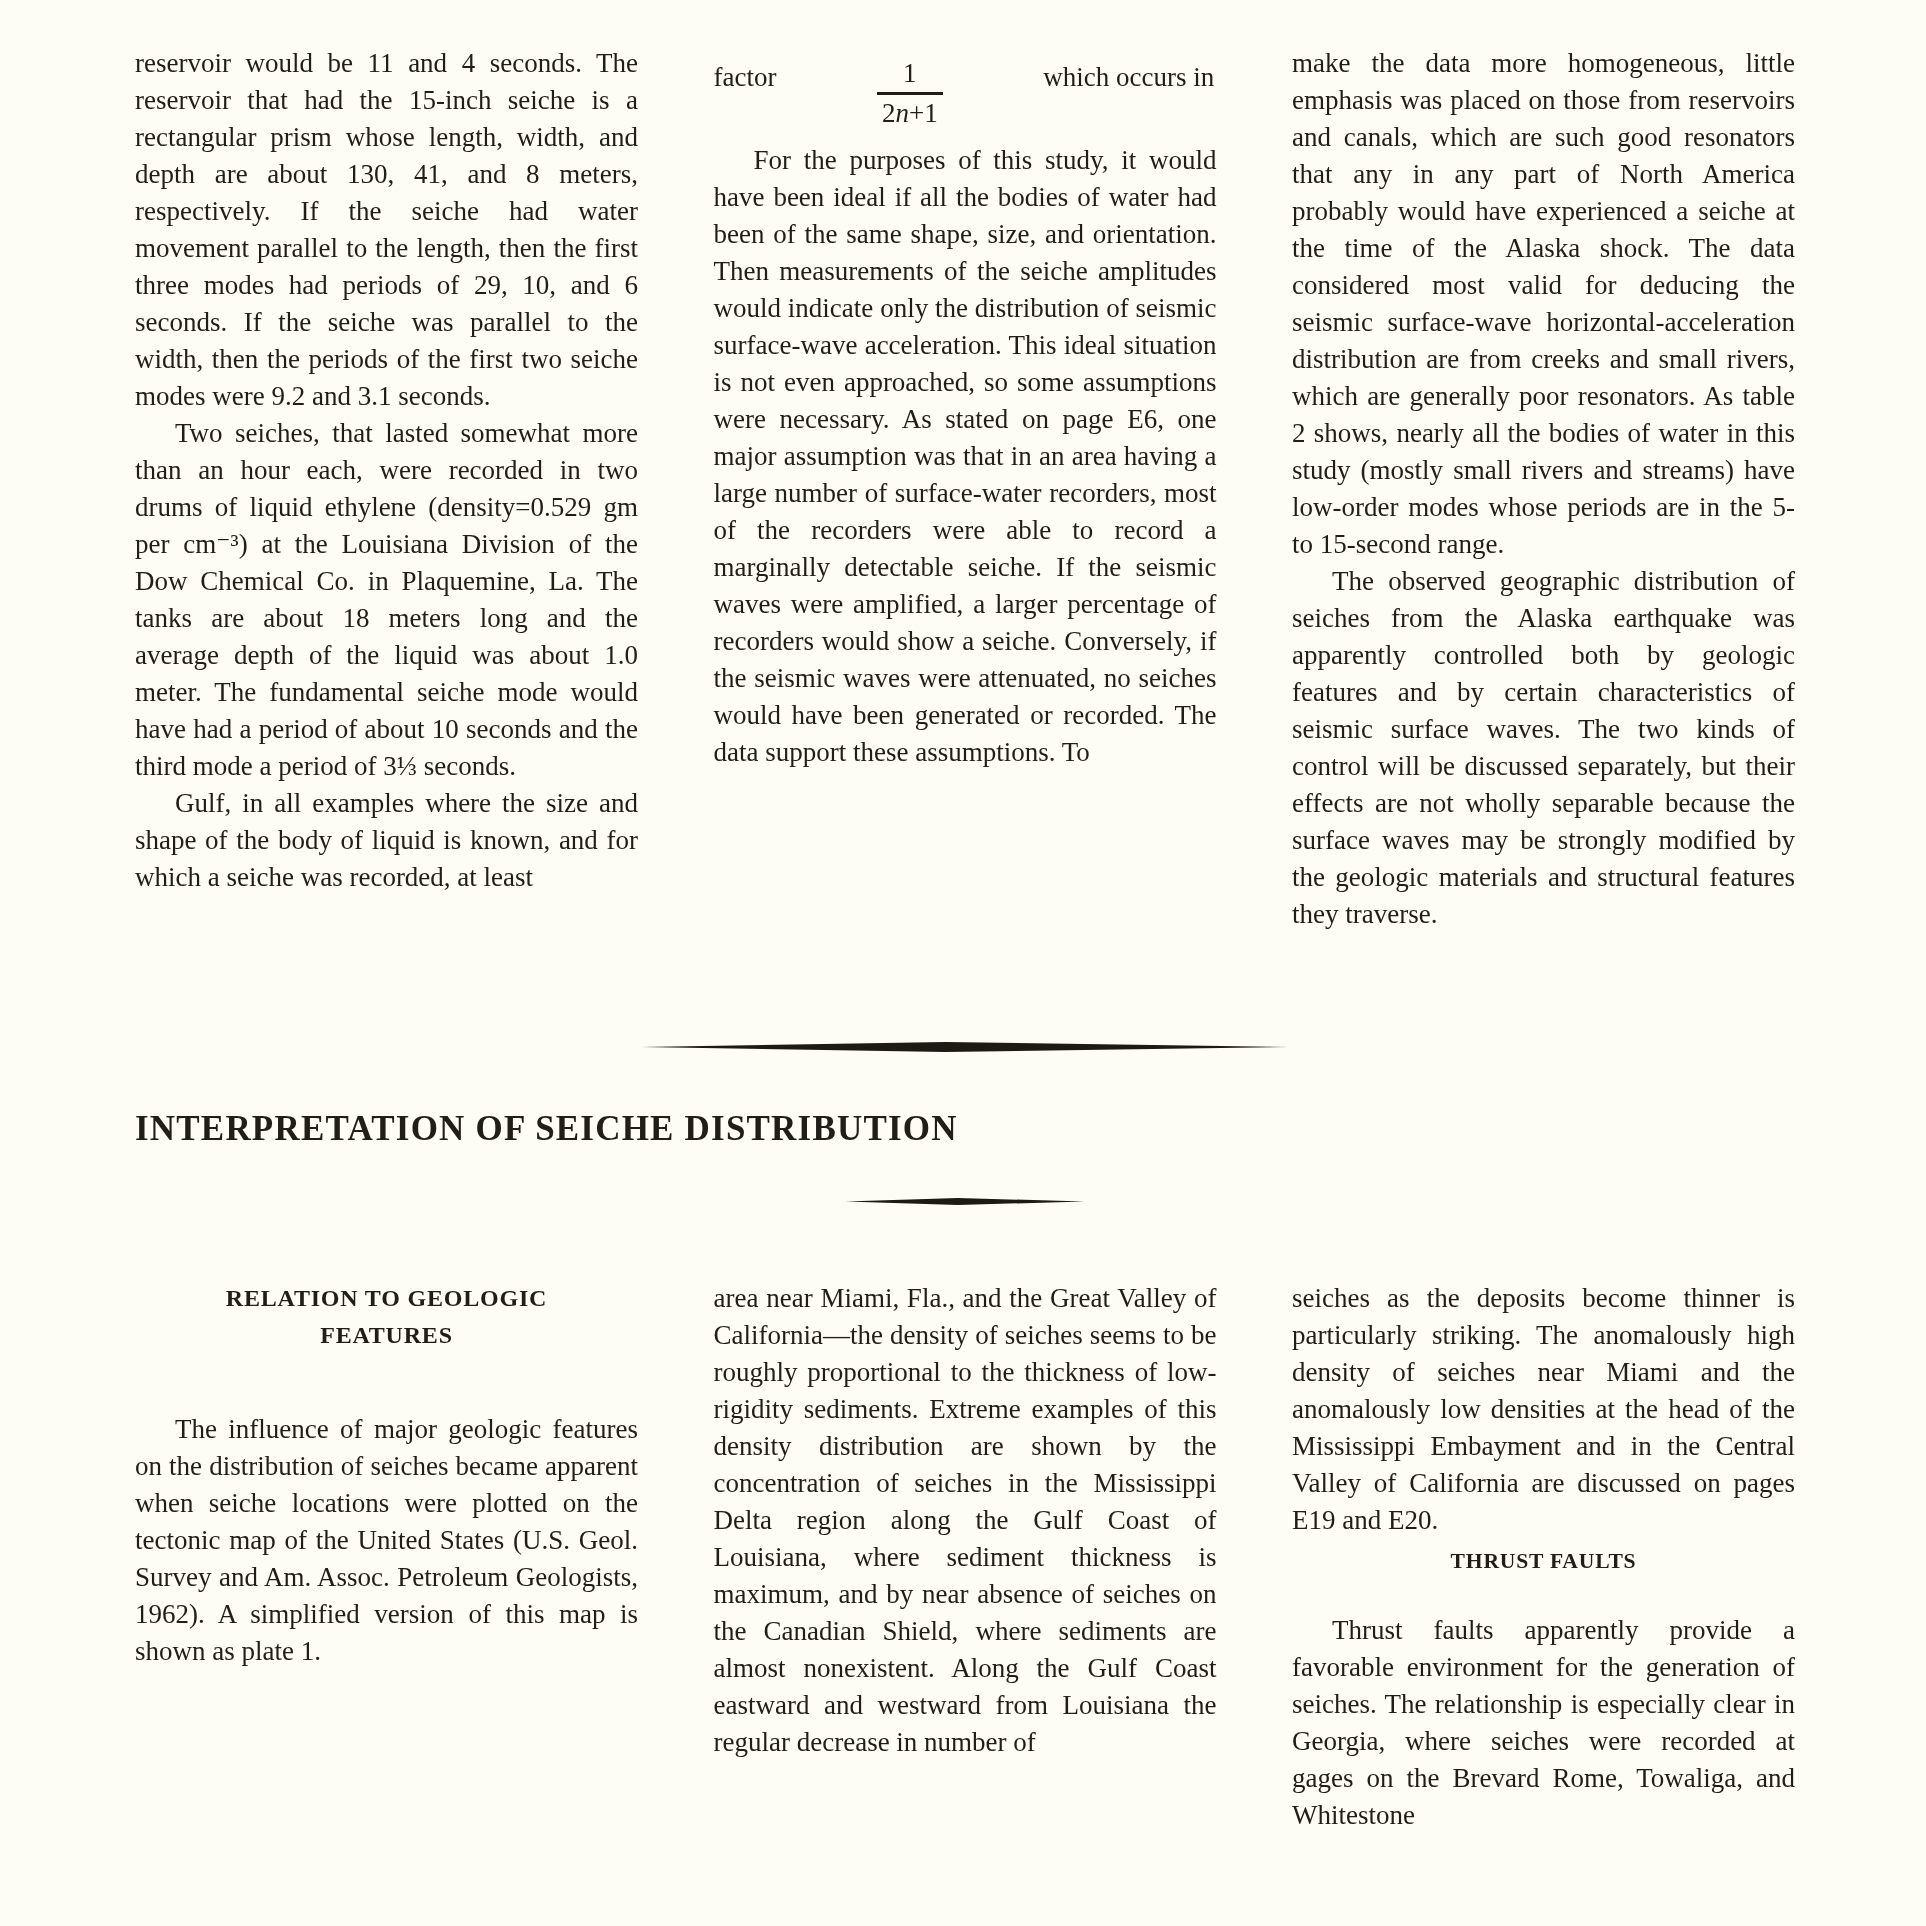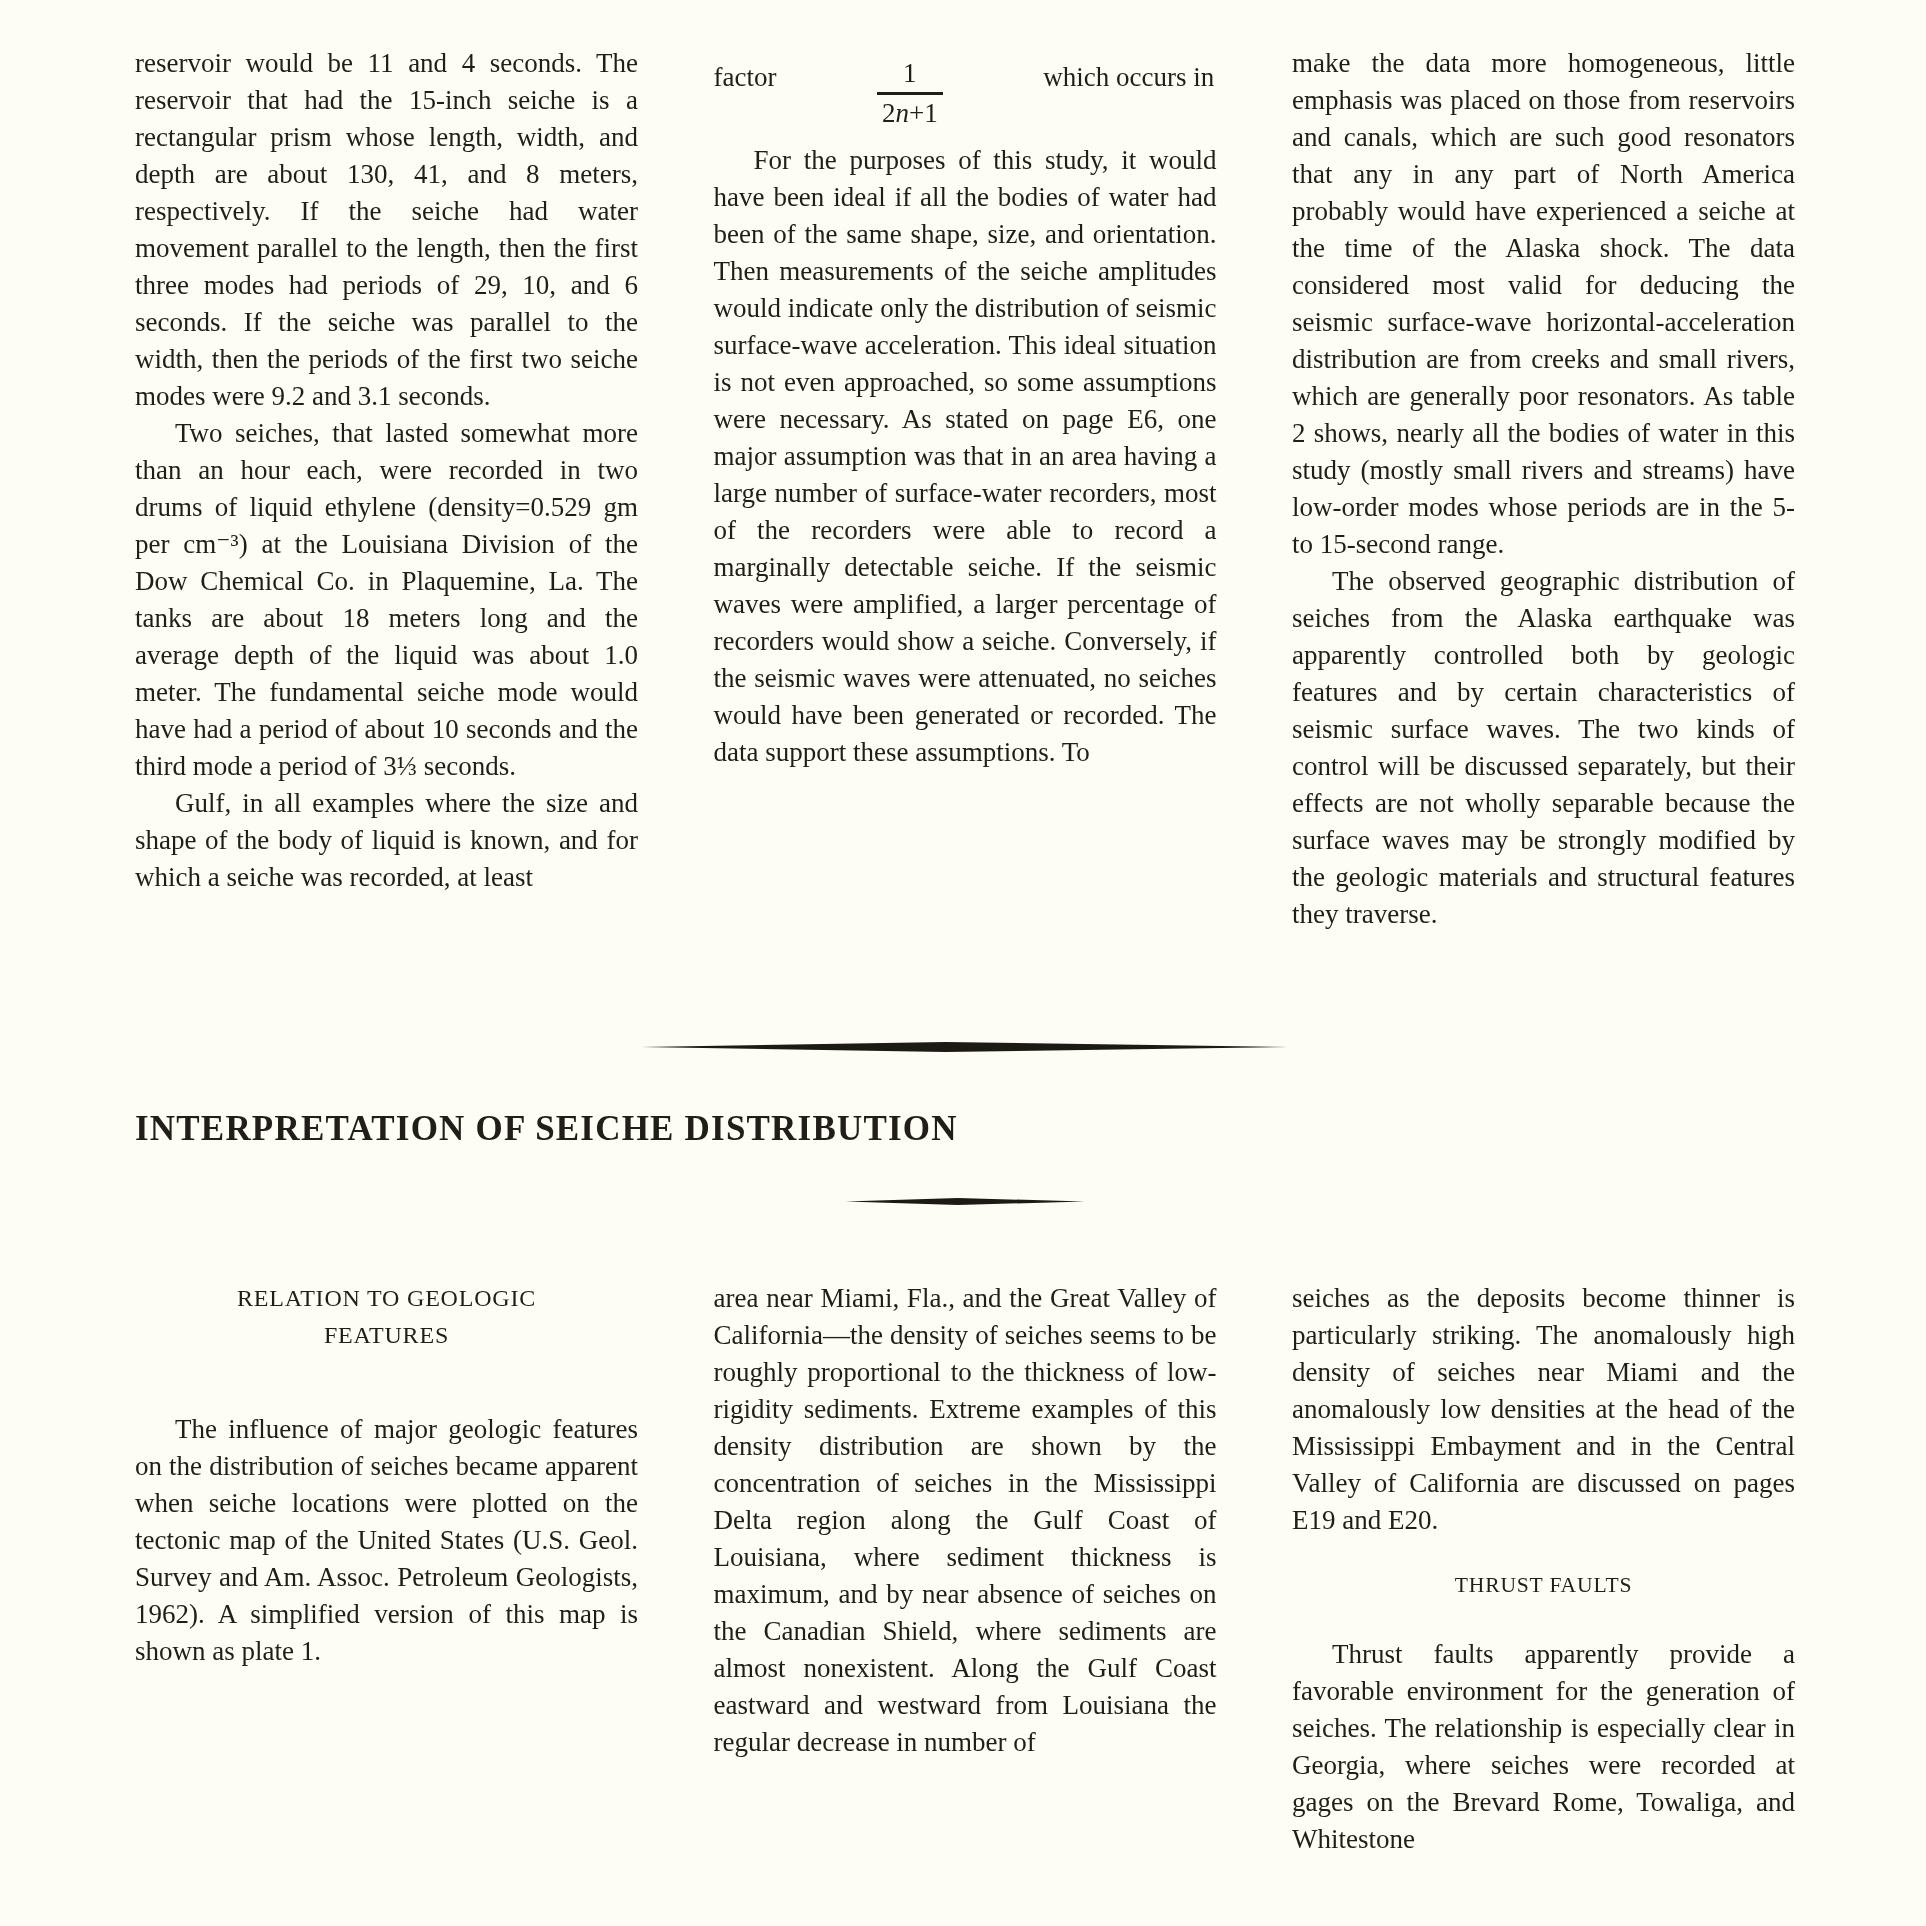--- a/index.html
+++ b/index.html
@@ -91,34 +91,34 @@
   }
   .rule-sm {
     width: 239px;
     height: 7px;
     margin: 49px auto 0 auto;
   }
   .columns.bottom { margin-top: 75px; }
   
   .subhead {
     text-align: center;
-    font-weight: normal;
+    font-weight: bold;
     text-indent: 0;
   }
   .subhead.lg {
     font-size: 24px;
     line-height: 1.55;
     letter-spacing: 0.8px;
     max-width: 331px;
     margin: 0 auto 57px auto;
   }
   .subhead.sm2 {
     font-size: 21.6px;
     letter-spacing: 0.8px;
-    margin: 28px 0 32px 0;
+    margin: 4px 0 32px 0;
   }
 </style>
 </head>
 <body>
 
 <div class="page-inner">
 
 
   <div class="columns">
     <div class="col">

